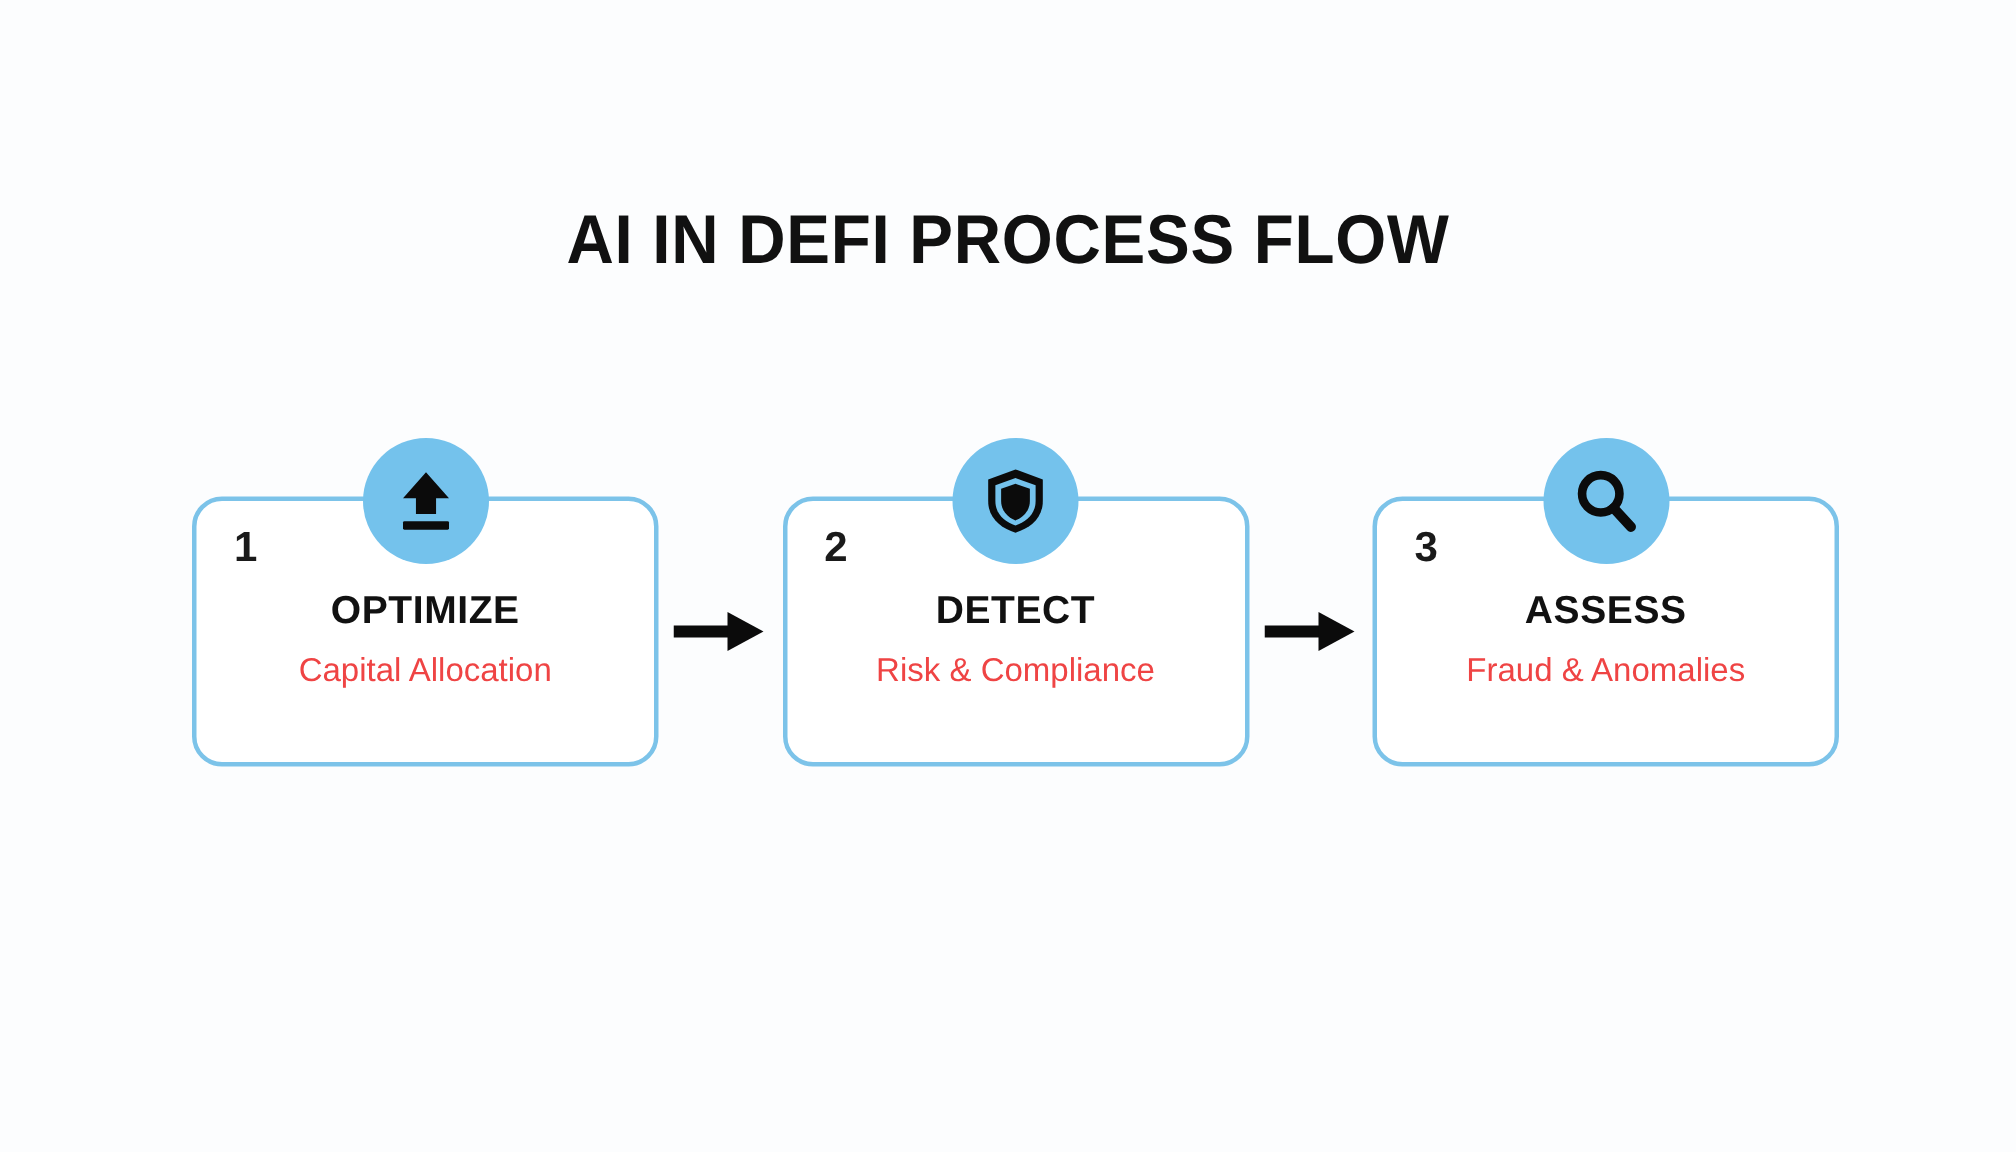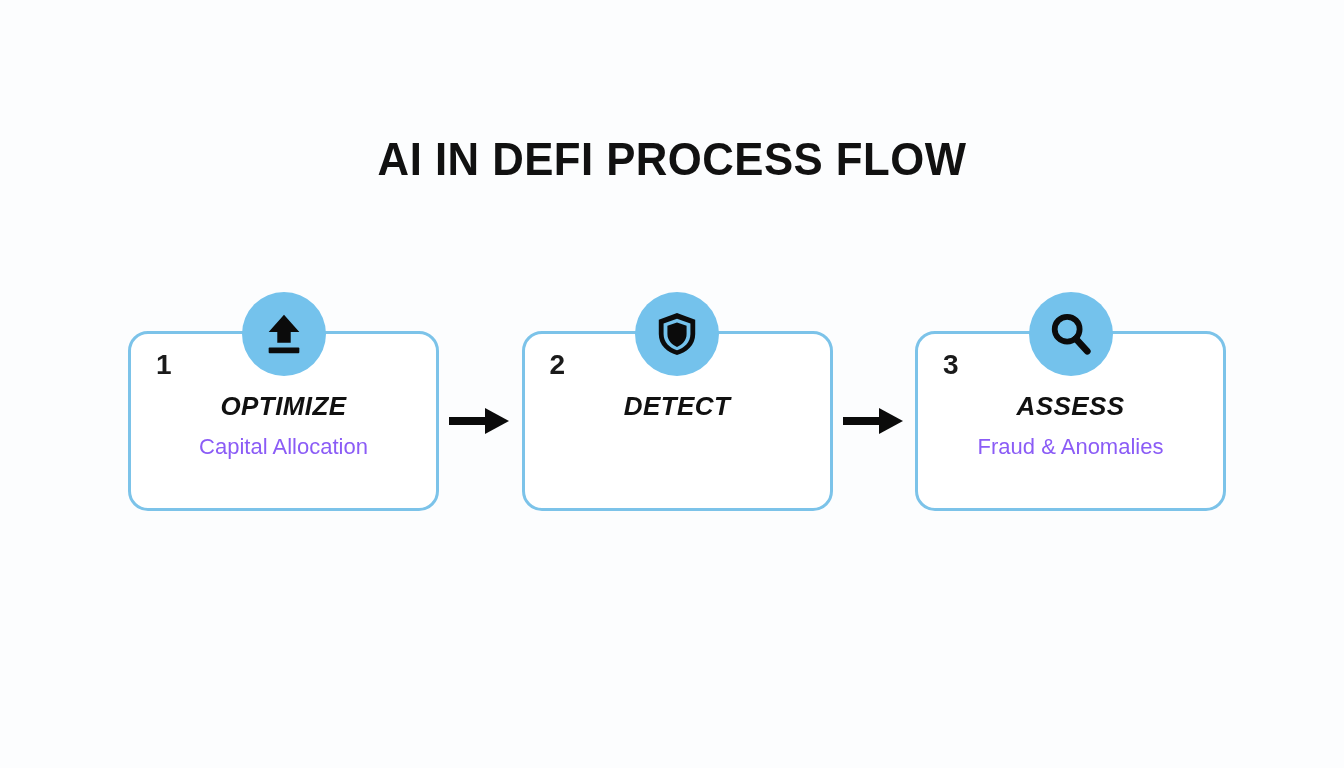--- a/index.html
+++ b/index.html
@@ -82,28 +82,27 @@
     padding: 0 10px;
     box-sizing: border-box;
   }
 
   .card-title {
     font-size: 26px;
     font-weight: bold;
     color: #111111;
     letter-spacing: 0.4px;
     line-height: 1.15;
-    font-style: italic;
   }
 
   .card-subtitle {
     margin-top: 12px;
     font-size: 22px;
     font-weight: normal;
-    color: #8b5cf6;
+    color: #ef4444;
     line-height: 1.2;
   }
 
   
   .icon-badge {
     position: absolute;
     top: -42px;
     left: 50%;
     margin-left: -42px;
     width: 84px;
@@ -169,20 +168,21 @@
           <svg width="44" height="46" viewBox="0 0 44 48" aria-hidden="true">
             <path d="M22 2 L41 9 L41 24 C41 36 32 43 22 46 C12 43 3 36 3 24 L3 9 Z" fill="#0b0b0b"></path>
             <path d="M22 8 L36 13 L36 24 C36 33 29.5 38.5 22 41 C14.5 38.5 8 33 8 24 L8 13 Z" fill="#74c2ec"></path>
             <path d="M22 12 L32 15.5 L32 24 C32 31 27 35.5 22 37.5 C17 35.5 12 31 12 24 L12 15.5 Z" fill="#0b0b0b"></path>
           </svg>
         </span>
       </div>
       <div class="step-number">2</div>
       <div class="card-text">
         <div class="card-title">DETECT</div>
+        <div class="card-subtitle">Risk &amp; Compliance</div>
       </div>
     </div>
 
     <div class="connector">
       <span>
         <svg width="62" height="30" viewBox="0 0 62 30" aria-hidden="true">
           <rect x="0" y="11" width="40" height="8" fill="#0b0b0b"></rect>
           <path d="M36 2 L60 15 L36 28 Z" fill="#0b0b0b"></path>
         </svg>
       </span>

